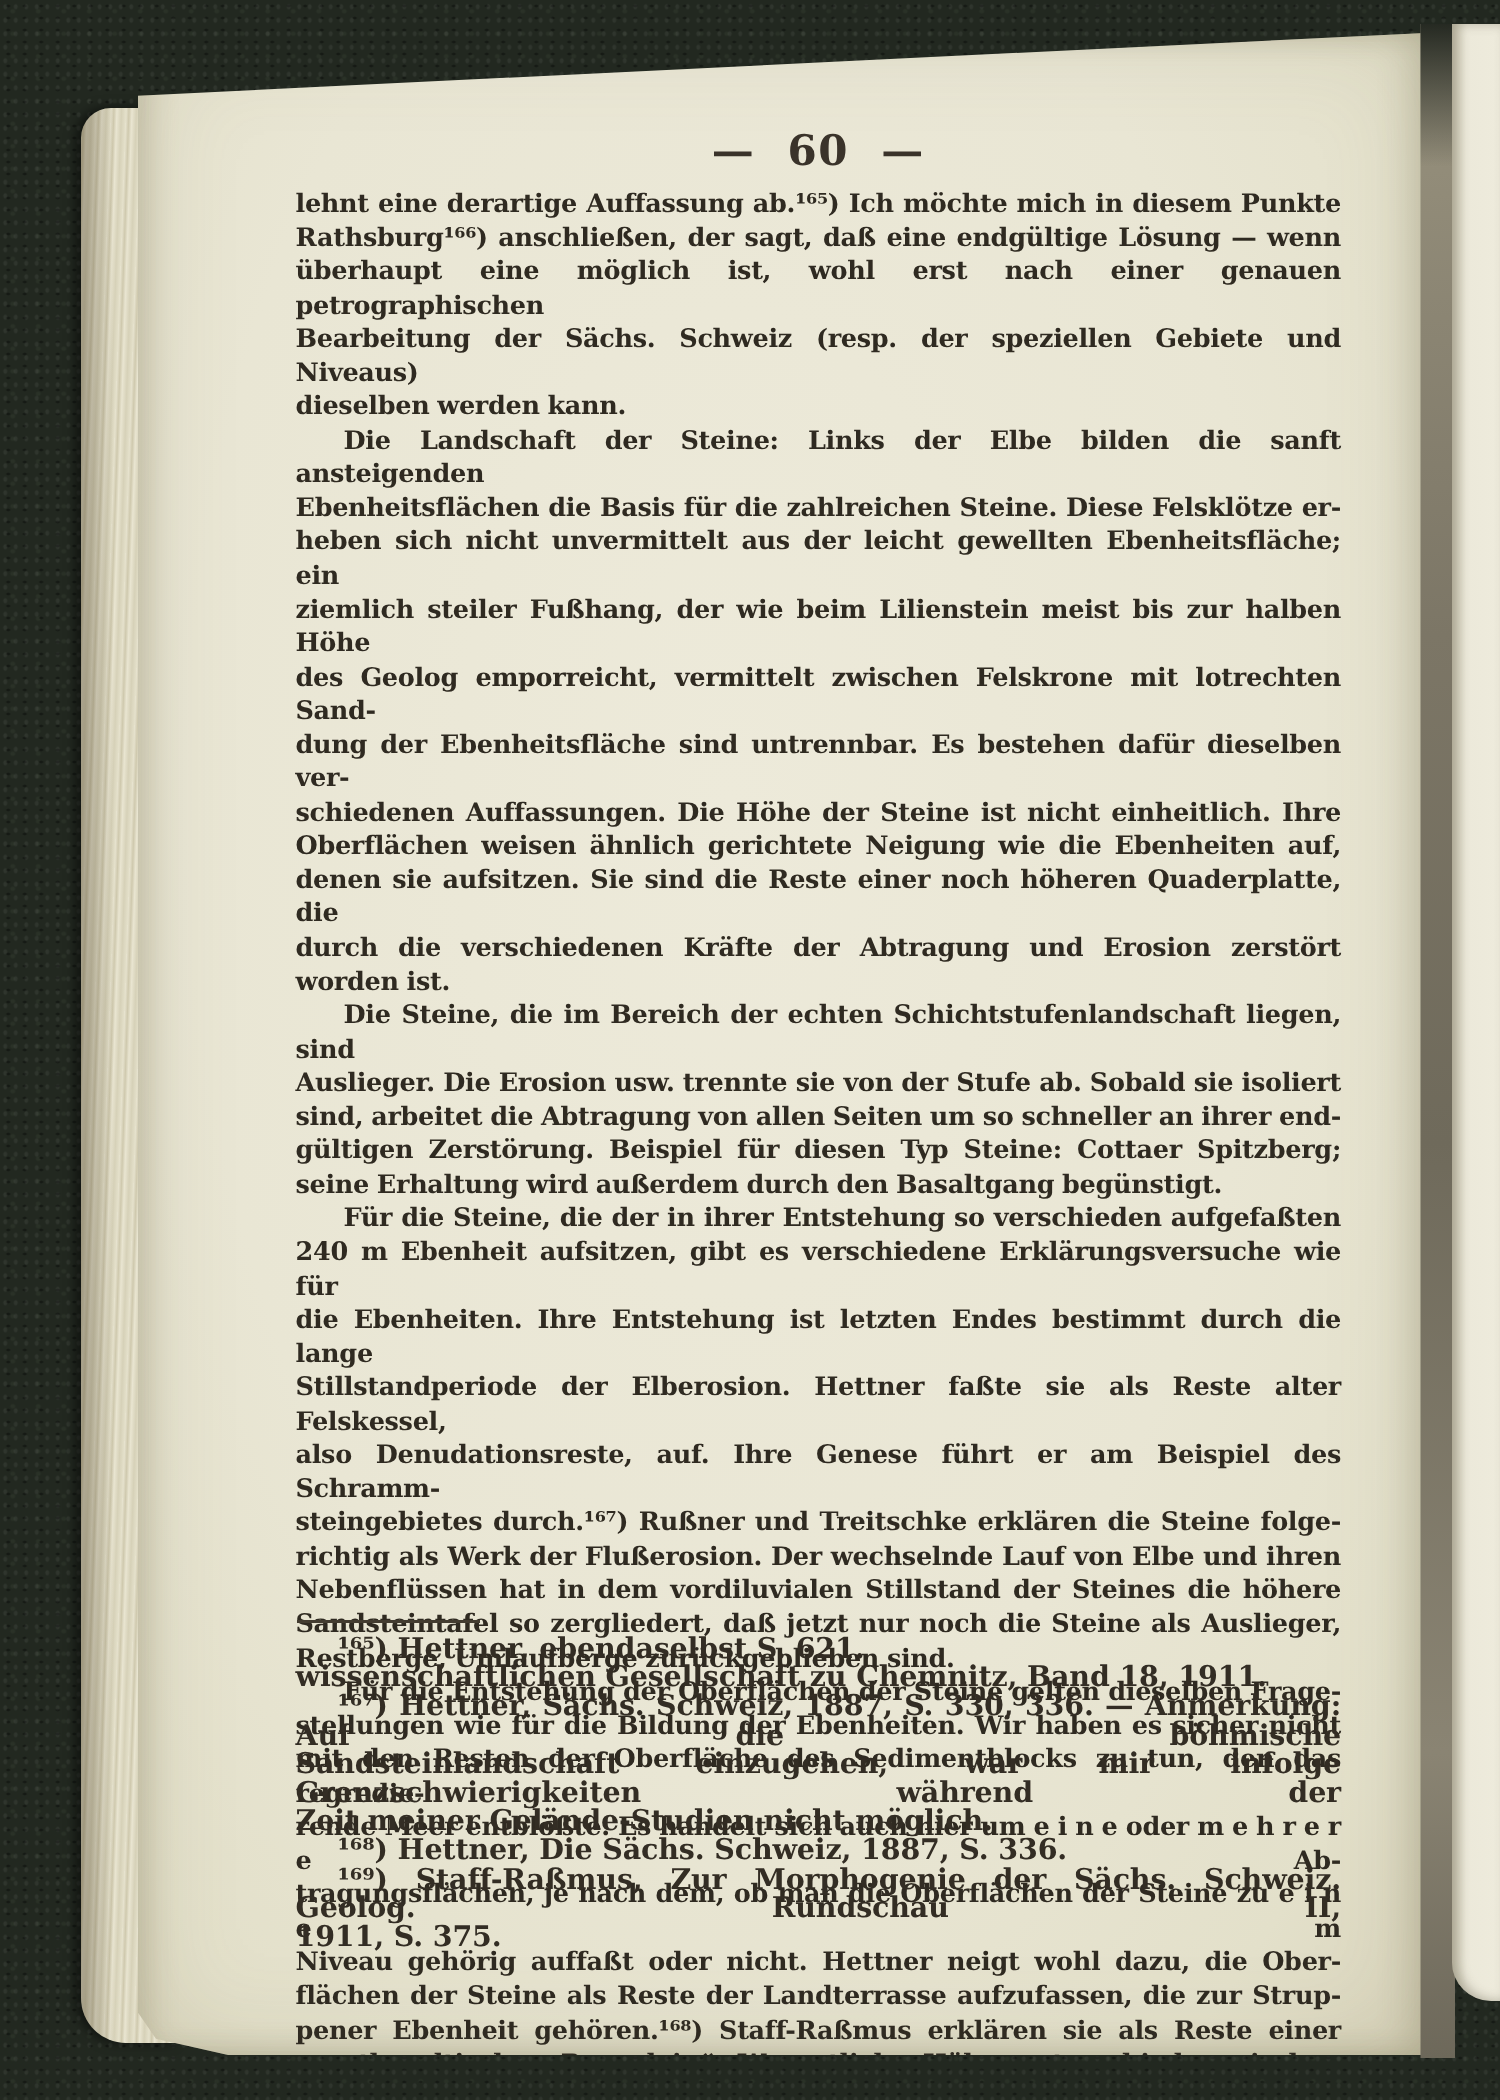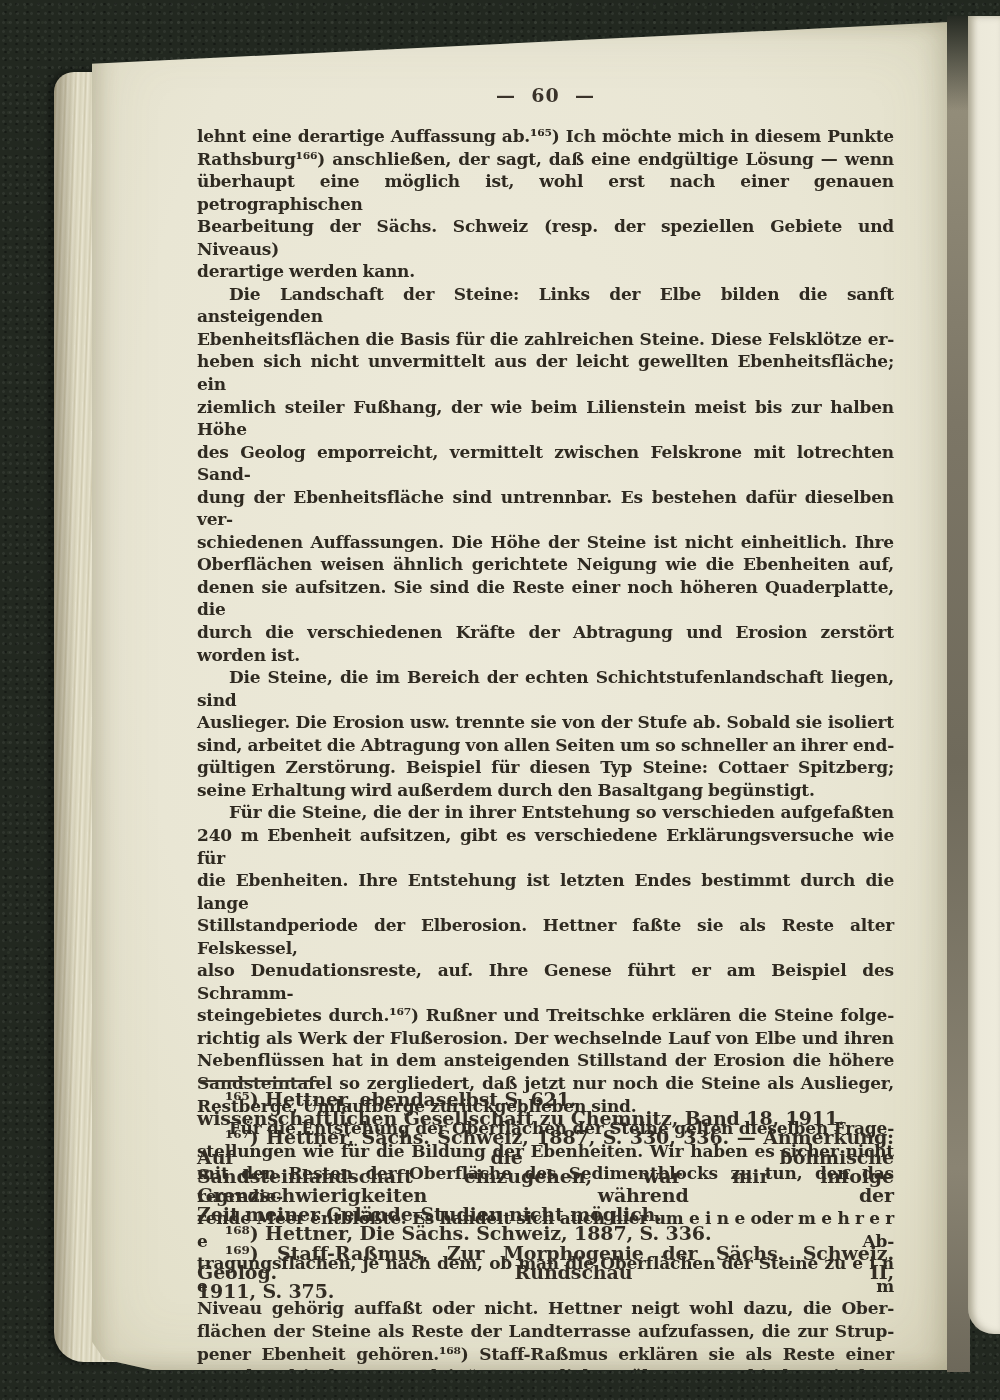--- a/index.html
+++ b/index.html
@@ -43,21 +43,21 @@
   }
   
   .right-page{
     position:absolute;left:968px;top:16px;width:32px;height:1318px;
     background:linear-gradient(90deg,#d9d5c1 0,#ece9da 10px,#eeebdc 100%);
     border-radius:0 0 0 26px;
     box-shadow:inset 4px 0 7px rgba(80,75,55,.35);
   }
   .page-number{
     position:absolute;top:62px;left:105px;width:697px;
-    text-align:center;font-size:19px;font-weight:700;color:#3a332a;
+    text-align:center;font-size:28px;font-weight:700;color:#3a332a;
     white-space:pre;letter-spacing:1px;
   }
   .body-text{
     position:absolute;top:103px;left:105px;width:697px;
     font-size:17px;font-weight:700;color:#2f2a21;line-height:22.55px;
     letter-spacing:-0.2px;word-spacing:-0.5px;
   }
   .line{text-align:justify;text-align-last:justify;}
   .line.last{text-align-last:left;}
   .line.indent{text-indent:32px;}
@@ -79,21 +79,21 @@
   <div class="page-stack"></div>
 
   <div class="main-page">
     <div class="page-number">—  60  —</div>
 
     <div class="body-text">
         <div class="line">lehnt eine derartige Auffassung ab.¹⁶⁵)  Ich möchte mich in diesem Punkte</div>
         <div class="line">Rathsburg¹⁶⁶) anschließen, der sagt, daß eine endgültige Lösung — wenn</div>
         <div class="line">überhaupt eine möglich ist, wohl erst nach einer genauen petrographischen</div>
         <div class="line">Bearbeitung der Sächs. Schweiz (resp. der speziellen Gebiete und Niveaus)</div>
-        <div class="line last">derartige werden kann.</div>
+        <div class="line last">dieselben werden kann.</div>
         <div class="line indent">Die Landschaft der Steine: Links der Elbe bilden die sanft ansteigenden</div>
         <div class="line">Ebenheitsflächen die Basis für die zahlreichen Steine.  Diese Felsklötze er-</div>
         <div class="line">heben sich nicht unvermittelt aus der leicht gewellten Ebenheitsfläche; ein</div>
         <div class="line">ziemlich steiler Fußhang, der wie beim Lilienstein meist bis zur halben Höhe</div>
         <div class="line">des Geolog emporreicht, vermittelt zwischen Felskrone mit lotrechten Sand-</div>
         <div class="line">dung der Ebenheitsfläche sind untrennbar.  Es bestehen dafür dieselben ver-</div>
         <div class="line">schiedenen Auffassungen.  Die Höhe der Steine ist nicht einheitlich.  Ihre</div>
         <div class="line">Oberflächen weisen ähnlich gerichtete Neigung wie die Ebenheiten auf,</div>
         <div class="line">denen sie aufsitzen.  Sie sind die Reste einer noch höheren Quaderplatte, die</div>
         <div class="line last">durch die verschiedenen Kräfte der Abtragung und Erosion zerstört worden ist.</div>
@@ -102,21 +102,21 @@
         <div class="line">sind, arbeitet die Abtragung von allen Seiten um so schneller an ihrer end-</div>
         <div class="line">gültigen Zerstörung.  Beispiel für diesen Typ Steine: Cottaer Spitzberg;</div>
         <div class="line last">seine Erhaltung wird außerdem durch den Basaltgang begünstigt.</div>
         <div class="line indent">Für die Steine, die der in ihrer Entstehung so verschieden aufgefaßten</div>
         <div class="line">240 m Ebenheit aufsitzen, gibt es verschiedene Erklärungsversuche wie für</div>
         <div class="line">die Ebenheiten.  Ihre Entstehung ist letzten Endes bestimmt durch die lange</div>
         <div class="line">Stillstandperiode der Elberosion. Hettner faßte sie als Reste alter Felskessel,</div>
         <div class="line">also Denudationsreste, auf.  Ihre Genese führt er am Beispiel des Schramm-</div>
         <div class="line">steingebietes durch.¹⁶⁷)  Rußner und Treitschke  erklären  die Steine folge-</div>
         <div class="line">richtig als Werk der Flußerosion.  Der wechselnde Lauf von Elbe und ihren</div>
-        <div class="line">Nebenflüssen hat in dem ansteigenden Stillstand der Erosion die höhere</div>
+        <div class="line">Nebenflüssen hat in dem vordiluvialen Stillstand der Steines die höhere</div>
         <div class="line">Sandsteintafel so zergliedert, daß jetzt nur noch die Steine als Auslieger,</div>
         <div class="line last">Restberge, Umlaufberge zurückgeblieben sind.</div>
         <div class="line indent">Für die Entstehung der Oberflächen der Steine gelten dieselben Frage-</div>
         <div class="line">stellungen wie für die Bildung der Ebenheiten.  Wir haben es sicher nicht</div>
         <div class="line">mit den Resten der Oberfläche des Sedimentblocks zu tun, den das regredie-</div>
         <div class="line">rende Meer entblößte. Es handelt sich auch hier um e i n e oder m e h r e r e Ab-</div>
         <div class="line">tragungsflächen, je nach dem, ob man die Oberflächen der Steine zu e i n e m</div>
         <div class="line">Niveau gehörig auffaßt oder nicht.  Hettner neigt wohl dazu, die Ober-</div>
         <div class="line">flächen der Steine als Reste der Landterrasse aufzufassen, die zur Strup-</div>
         <div class="line">pener Ebenheit gehören.¹⁶⁸)  Staff-Raßmus erklären sie als Reste einer</div>

